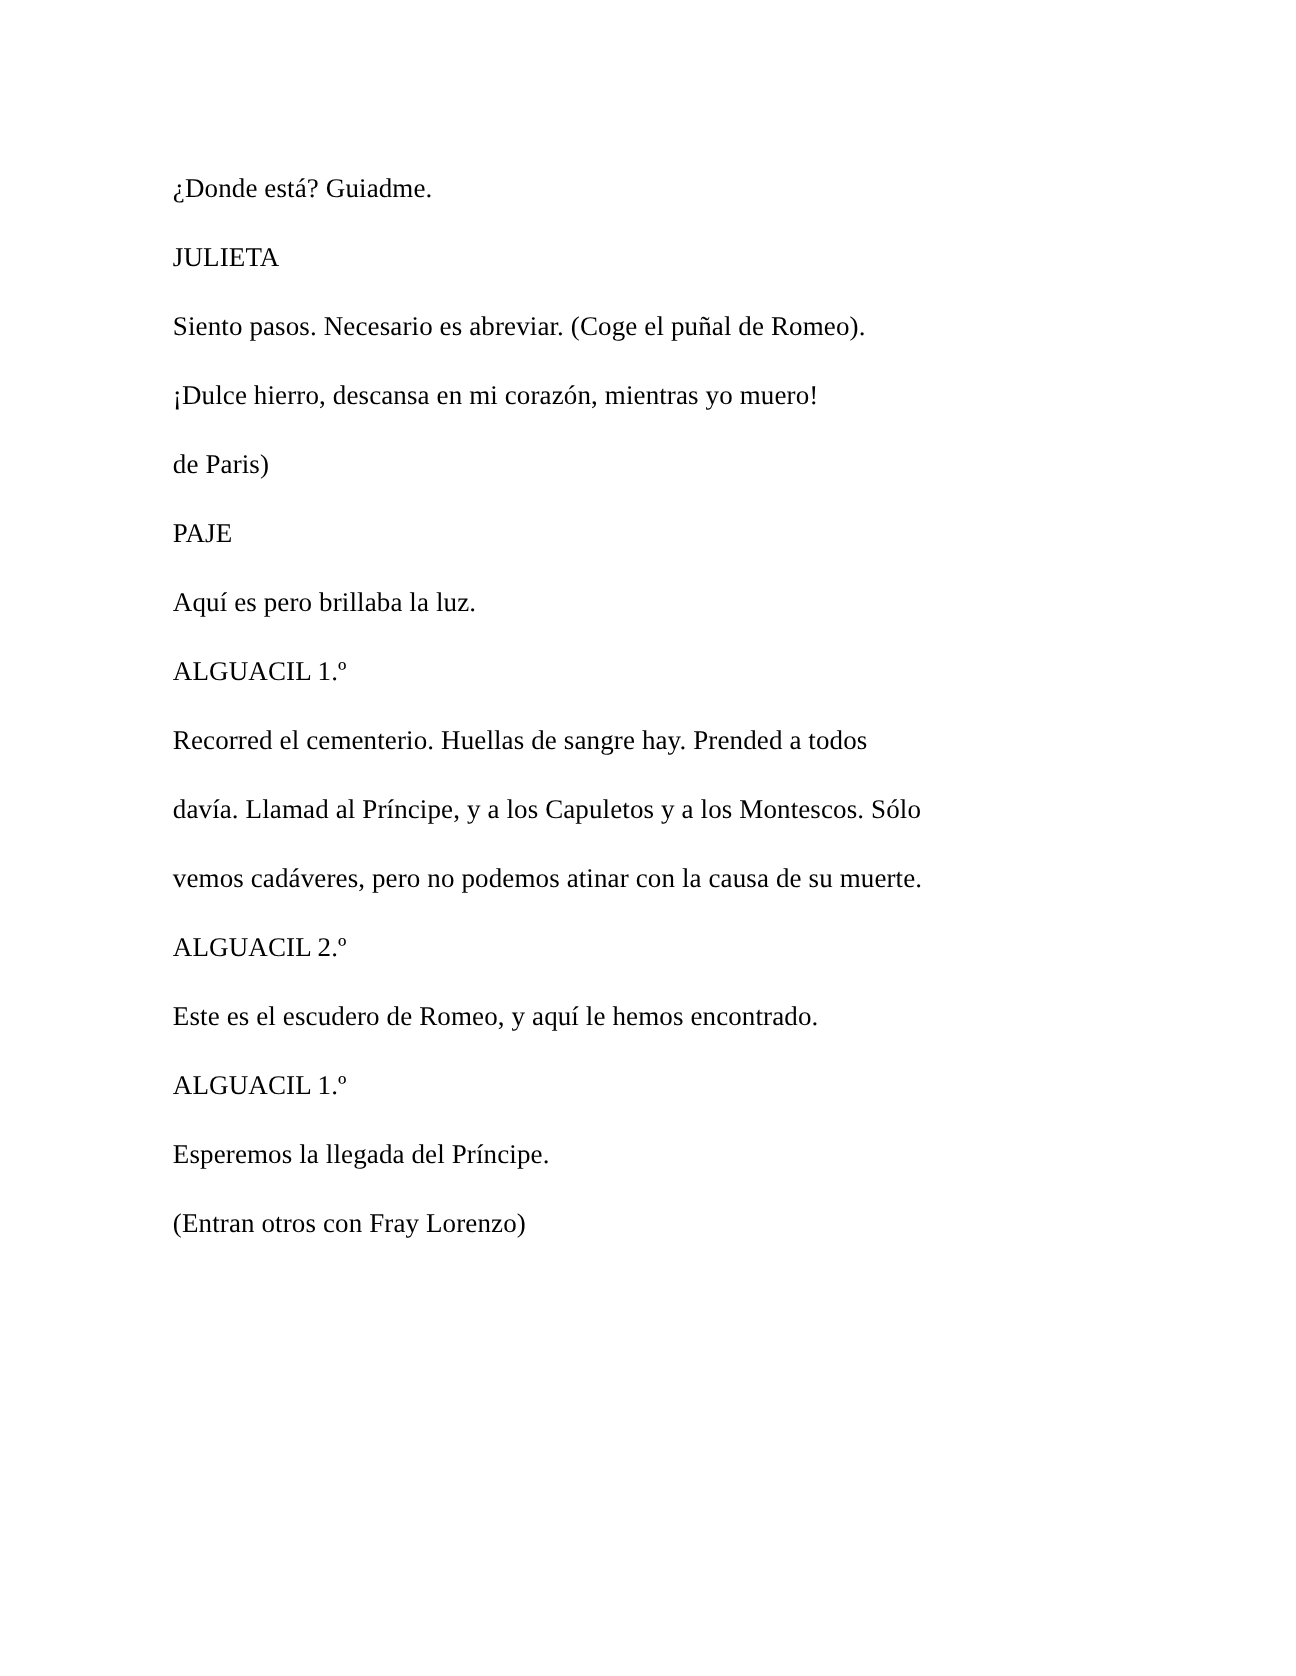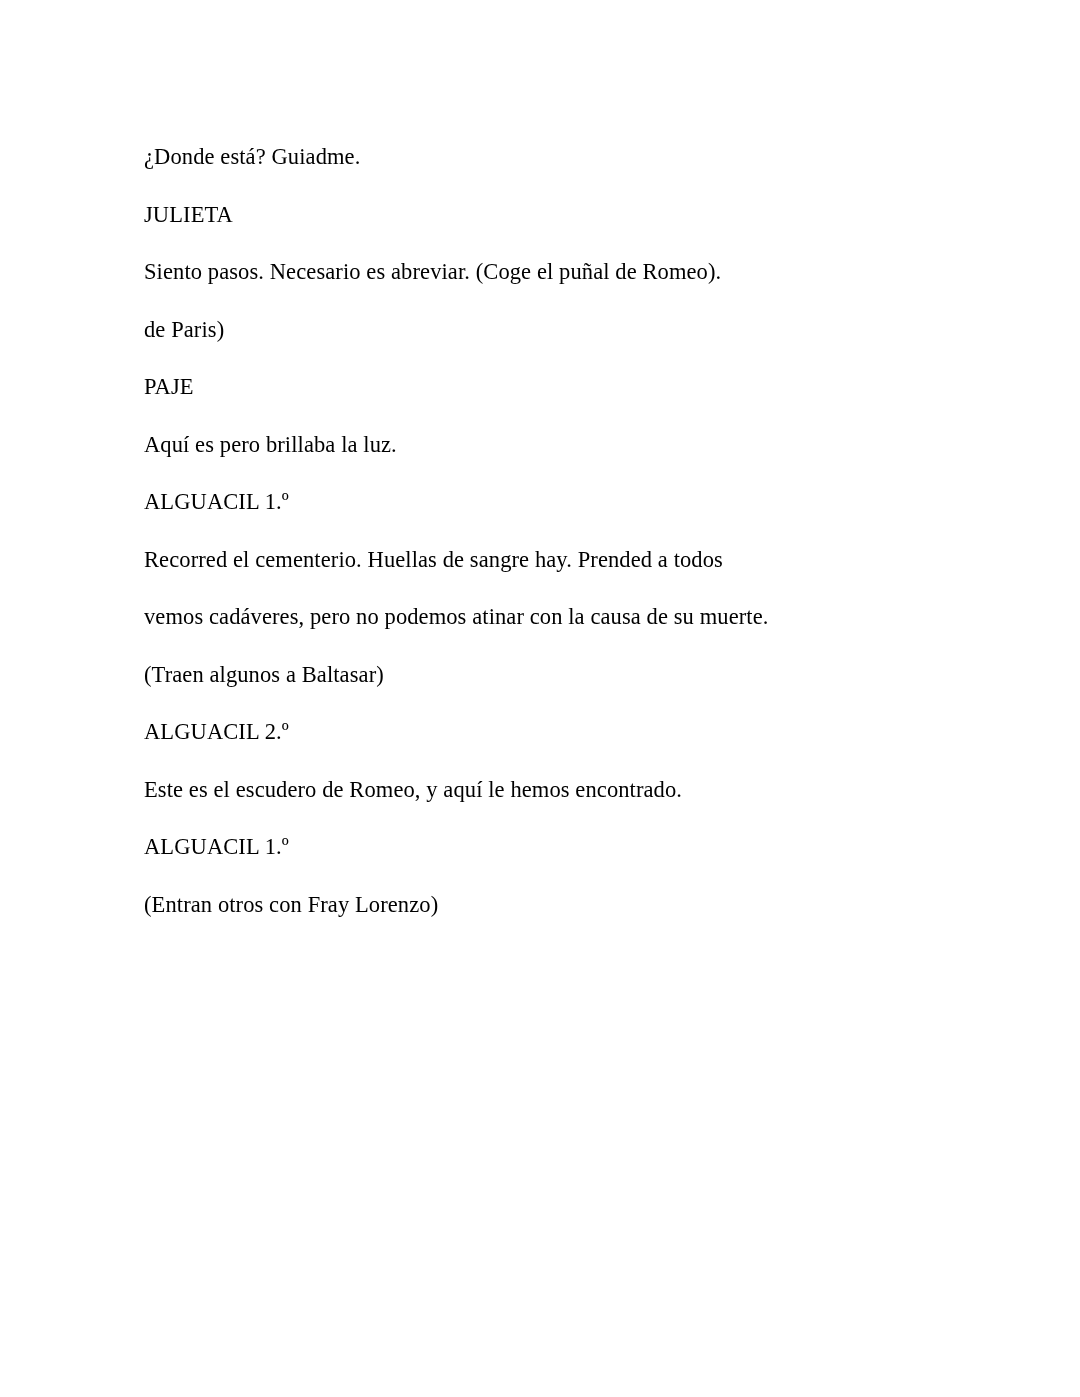--- a/index.html
+++ b/index.html
@@ -30,24 +30,26 @@
     white-space: pre-wrap;
   }
 </style>
 </head>
 <body>
 
 <div class="page">
   <p>¿Donde está? Guiadme.</p>
   <p>JULIETA</p>
   <p>Siento pasos. Necesario es abreviar. (Coge el puñal de Romeo).</p>
+  <p>¡Dulce hierro, descansa en mi corazón, mientras yo muero!</p>
   <p>de Paris)</p>
   <p>PAJE</p>
   <p>Aquí es pero brillaba la luz.</p>
   <p>ALGUACIL 1.º</p>
   <p>Recorred el cementerio. Huellas de sangre hay. Prended a todos</p>
+  <p>davía. Llamad al Príncipe, y a los Capuletos y a los Montescos. Sólo</p>
   <p>vemos cadáveres, pero no podemos atinar con la causa de su muerte.</p>
-  <p>(Traen algunos a Baltasar)</p>
   <p>ALGUACIL 2.º</p>
   <p>Este es el escudero de Romeo, y aquí le hemos encontrado.</p>
   <p>ALGUACIL 1.º</p>
+  <p>Esperemos la llegada del Príncipe.</p>
   <p>(Entran otros con Fray Lorenzo)</p>
 </div>
 
 </body></html>

